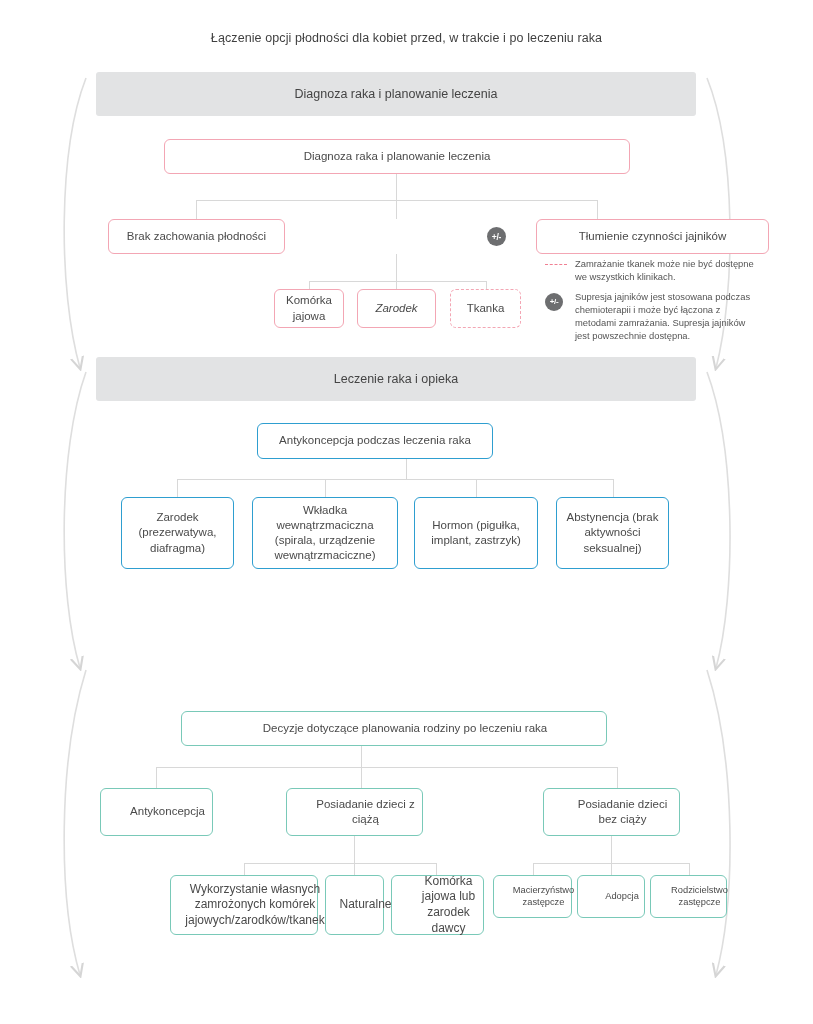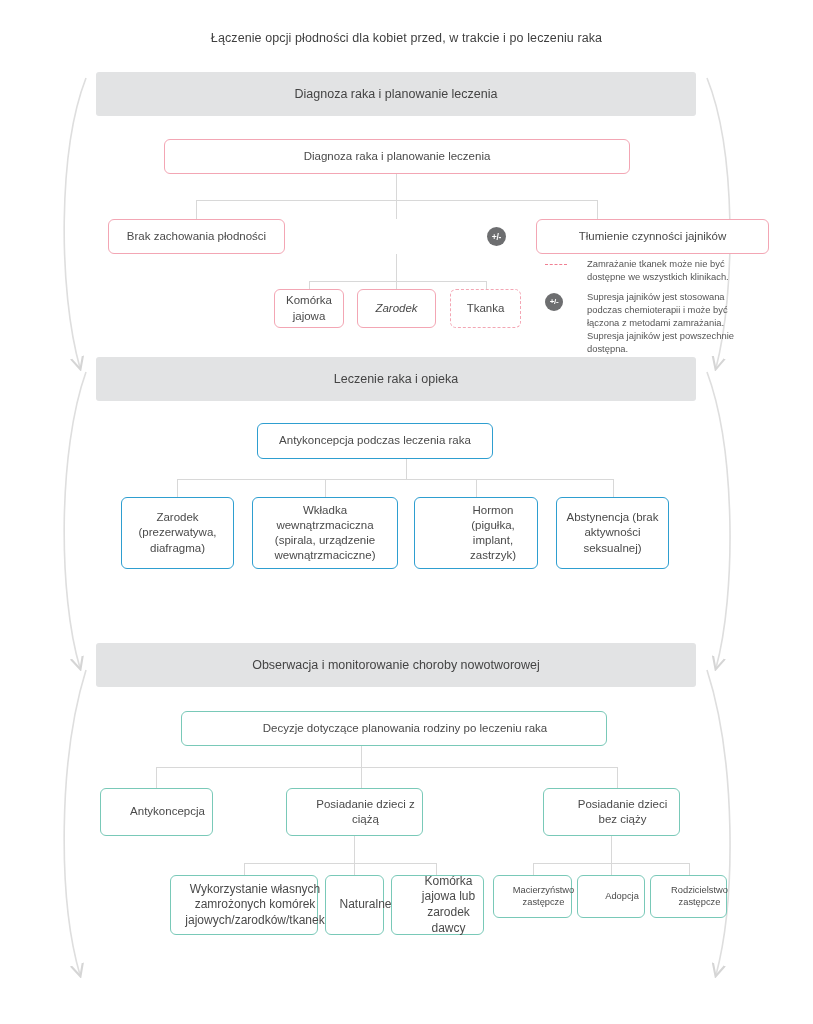--- a/index.html
+++ b/index.html
@@ -51,21 +51,21 @@
   
   .pm{
     position:absolute;width:19px;height:19px;border-radius:50%;
     background:#6d6e70;color:#fff;font-size:8.5px;font-weight:bold;
     display:flex;align-items:center;justify-content:center;
     letter-spacing:-.3px;
   }
 
   
   .legend{position:absolute;left:545px;top:258px;width:215px;}
-  .lg-row{display:flex;margin-bottom:7px;gap:12px;}
+  .lg-row{display:flex;margin-bottom:7px;}
   .lg-mark{width:30px;flex:0 0 30px;display:flex;align-items:flex-start;justify-content:flex-start;padding-top:2px;}
   .lg-dash{display:inline-block;width:22px;height:0;border-top:1.6px dashed #f07f92;margin-top:4px;}
   .lg-badge{
     width:18px;height:18px;border-radius:50%;background:#6d6e70;color:#fff;
     font-size:8px;font-weight:bold;display:flex;align-items:center;justify-content:center;
     letter-spacing:-.3px;
   }
   .lg-txt{font-size:9.4px;line-height:1.38;color:#555;}
 </style>
 </head>
@@ -136,24 +136,23 @@
 
   <div class="ln lnv" style="left:406px;top:459px;height:20px;"></div>
   <div class="ln lnh" style="left:177px;top:479px;width:436px;"></div>
   <div class="ln lnv" style="left:177px;top:479px;height:18px;"></div>
   <div class="ln lnv" style="left:325px;top:479px;height:18px;"></div>
   <div class="ln lnv" style="left:476px;top:479px;height:18px;"></div>
   <div class="ln lnv" style="left:613px;top:479px;height:18px;"></div>
 
   <div class="node blue" style="left:121px;top:497px;width:113px;height:72px;">Zarodek (prezerwatywa, diafragma)</div>
   <div class="node blue" style="left:252px;top:497px;width:146px;height:72px;">Wkładka wewnątrzmaciczna (spirala, urządzenie wewnątrzmaciczne)</div>
-  <div class="node blue" style="left:414px;top:497px;width:124px;height:72px;padding-left:40px;">Hormon (pigułka, implant, zastrzyk)</div>
+  <div class="node blue" style="left:414px;top:497px;width:124px;height:72px;">Hormon (pigułka, implant, zastrzyk)</div>
   <div class="node blue" style="left:556px;top:497px;width:113px;height:72px;">Abstynencja (brak aktywności seksualnej)</div>
 
-  <div class="sec-bar" id="sec3">Obserwacja i monitorowanie choroby nowotworowej</div>
 
   <div class="node green" style="left:181px;top:711px;width:426px;height:35px;">Decyzje dotyczące planowania rodziny po leczeniu raka</div>
 
   <div class="ln lnv" style="left:361px;top:746px;height:21px;"></div>
   <div class="ln lnh" style="left:156px;top:767px;width:461px;"></div>
   <div class="ln lnv" style="left:156px;top:767px;height:21px;"></div>
   <div class="ln lnv" style="left:361px;top:767px;height:21px;"></div>
   <div class="ln lnv" style="left:617px;top:767px;height:21px;"></div>
 
   <div class="node green" style="left:100px;top:788px;width:113px;height:48px;">Antykoncepcja</div>

